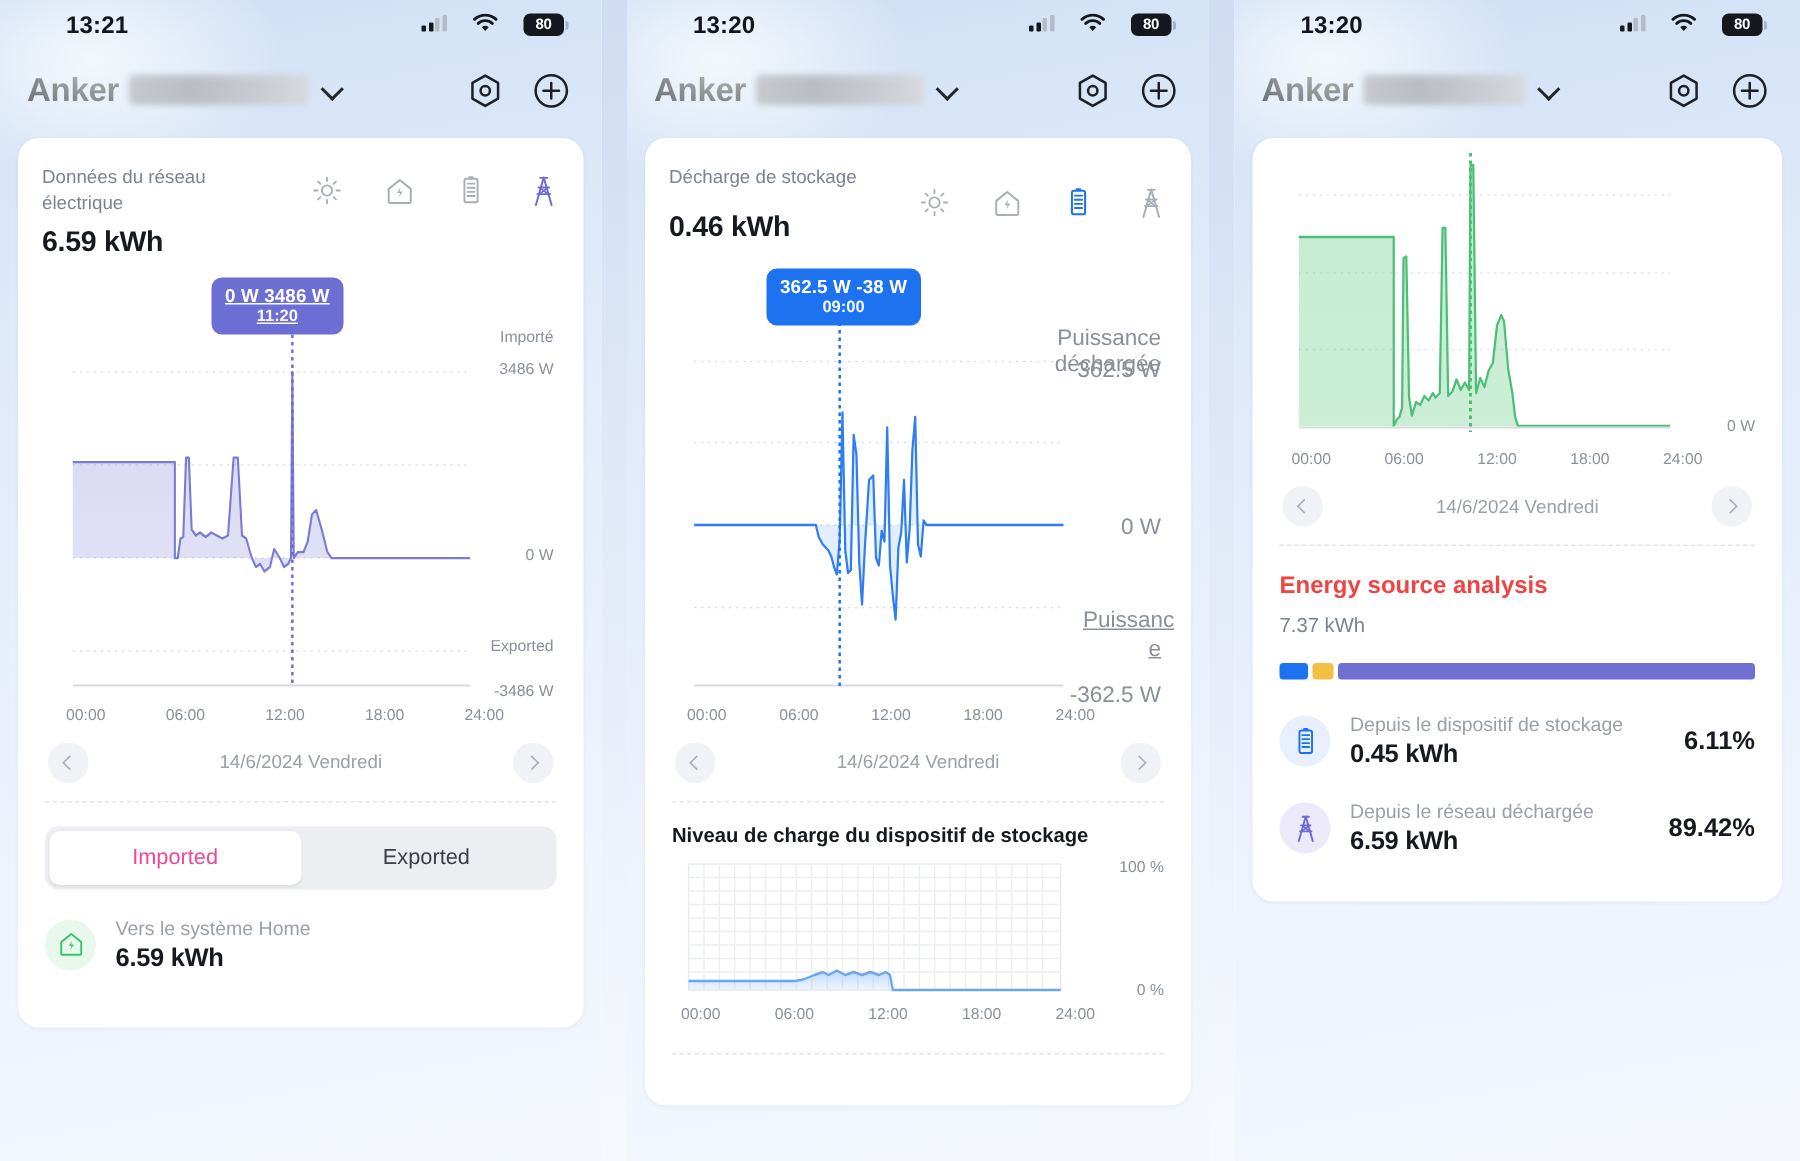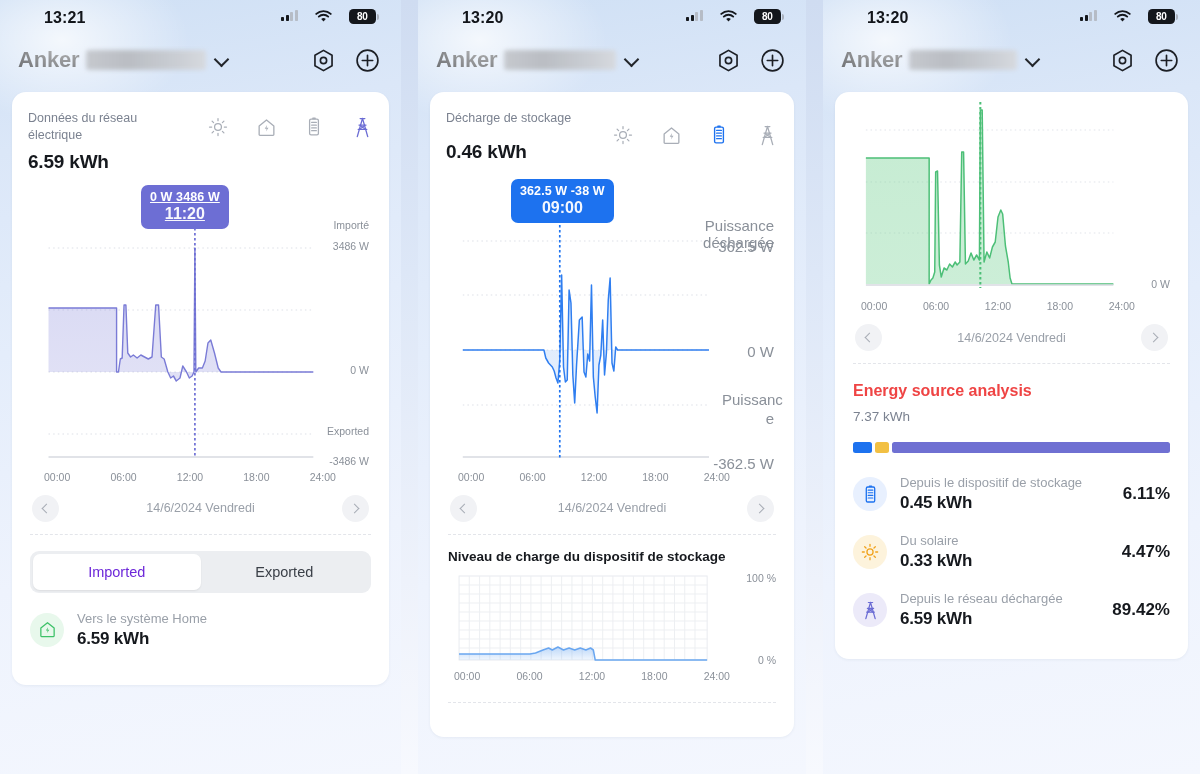--- a/index.html
+++ b/index.html
@@ -96,21 +96,21 @@
   .chart-wrap{ position:relative; margin-top:12px; }
   .chart-svg{ display:block; width:100%; }
   .axis-row{ display:flex; justify-content:space-between; font-size:10.5px; color:#8a9099; margin-top:2px; }
 
   
   .bubble{
     position:absolute; border-radius:7px; color:#fff; text-align:center;
     padding:5px 9px 6px 9px; z-index:4; white-space:nowrap;
   }
   .bubble .l1{ font-size:12.5px; font-weight:bold; letter-spacing:.1px; }
-  .bubble .l2{ font-size:16px; font-weight:bold; margin-top:1px; opacity:.95;}
+  .bubble .l2{ font-size:11px; font-weight:bold; margin-top:1px; opacity:.95;}
   .bubble.purple{ background:#6d6ed4; }
   .bubble.blue{ background:#1d72ef; }
 
   
   .datenav{
     display:flex; align-items:center; justify-content:space-between;
     padding: 10px 4px 12px 4px;
   }
   .navbtn{
     width:27px;height:27px;border-radius:50%; background:#f1f2f5;
@@ -119,21 +119,21 @@
   .navbtn .a{ width:7px;height:7px;border-top:1.8px solid #a7acb5;border-right:1.8px solid #a7acb5; }
   .navbtn.prev .a{ transform: rotate(-135deg); margin-left:2px;}
   .navbtn.next .a{ transform: rotate(45deg); margin-right:2px;}
   .datetext{ font-size:12.5px; color:#9aa0a9; }
 
   .divider{ border-top:1px dashed #e3e5ea; margin: 0 2px; }
 
   
   .segwrap{ margin: 16px 2px 0 2px; background:#eceef1; border-radius:9px; padding:3px; display:flex; }
   .seg{ flex:1; text-align:center; padding:10px 0; font-size:14.5px; color:#3a3f47; border-radius:7px; font-weight:normal;}
-  .seg.active{ background:#fff; color:#6d28d9; box-shadow:0 1px 2px rgba(0,0,0,.07); }
+  .seg.active{ background:#fff; color:#ec4899; box-shadow:0 1px 2px rgba(0,0,0,.07); }
 
   
   .row{ display:flex; align-items:center; gap:13px; padding: 18px 2px 8px 2px; }
   .rnd{ width:34px;height:34px;border-radius:50%; display:flex;align-items:center;justify-content:center; flex:0 0 34px;}
   .rnd.green{ background:#e8f8ec; }
   .rnd.blue{ background:#e8f0fe; }
   .rnd.amber{ background:#fdf3dc; }
   .rnd.purple{ background:#eceaf9; }
   .rowtxt .lbl{ font-size:13px; color:#9aa0a9; }
   .rowtxt .val{ font-size:17px; font-weight:bold; color:#16191e; margin-top:3px; letter-spacing:-.2px;}
@@ -431,21 +431,21 @@
           <path d="M18 175 L105 175 L107 183 L110 188 L112 190 L114 192 L116 196 L118 203 L120 208 L122 185 L124 100 L126 192 L128 207 L130 205 L132 115 L134 128 L136 200 L138 228 L140 190 L143 145 L146 142 L148 197 L150 202 L152 179 L154 186 L156 110 L158 202 L160 222 L162 238 L164 190 L166 180 L168 145 L170 200 L172 178 L174 125 L176 103 L178 188 L180 196 L182 172 L184 175 L282 175 Z" fill="url(#bfill)" stroke="none"></path>
           <path d="M18 175 L105 175 L107 183 L110 188 L112 190 L114 192 L116 196 L118 203 L120 208 L122 185 L124 100 L126 192 L128 207 L130 205 L132 115 L134 128 L136 200 L138 228 L140 190 L143 145 L146 142 L148 197 L150 202 L152 179 L154 186 L156 110 L158 202 L160 222 L162 238 L164 190 L166 180 L168 145 L170 200 L172 178 L174 125 L176 103 L178 188 L180 196 L182 172 L184 175 L282 175" fill="none" stroke="#2f7ef0" stroke-width="1.6" stroke-linejoin="round"></path>
           <line x1="18" y1="282" x2="282" y2="282" stroke="#d7dae1" stroke-width="1.4"></line>
           <line x1="122" y1="10" x2="122" y2="284" stroke="#1d72ef" stroke-width="1.8" stroke-dasharray="2.4 2.6"></line>
         </svg>
 
         <div style="position:absolute; right:0; top:0; width:86px; height:290px; font-size:15px; color:#8a9099; text-align:right;">
           <div style="position:absolute; top:42px; right:4px; width:84px;">Puissance déchargée</div>
           <div style="position:absolute; top:63px; right:4px;">362.5 W</div>
           <div style="position:absolute; top:168px; right:4px;">0 W</div>
-          <div style="position:absolute; top:216px; right:4px; width:52px; line-height:1.25;">Puissanc e</div>
+          <div style="position:absolute; top:230px; right:4px; width:52px; line-height:1.25;text-decoration:underline;">Puissanc e</div>
           <div style="position:absolute; top:280px; right:4px;">-362.5 W</div>
         </div>
 
         <div class="axis-row" style="position:absolute; bottom:2px; left:12px; width:272px;">
           <span>00:00</span>
           <span>06:00</span>
           <span>12:00</span>
           <span>18:00</span>
           <span>24:00</span>
         </div>
@@ -638,35 +638,20 @@
               </g>
             </svg>
         </span>
         <span class="rowtxt">
           <span class="lbl" style="display:block">Depuis le dispositif de stockage</span>
           <span class="val" style="display:block">0.45 kWh</span>
         </span>
         <span class="pct">6.11%</span>
       </div>
 
-      <div class="row" style="padding-top:14px; padding-bottom:6px;">
-        <span class="rnd amber">
-          <svg width="18" height="18" viewBox="0 0 24 24">
-              <circle cx="12" cy="12" r="4.1" fill="none" stroke="#f0a21c" stroke-width="1.7"></circle>
-              <g stroke="#f0a21c" stroke-width="1.7" stroke-linecap="round">
-                <path d="M12 1.8v2.6M12 19.6v2.6M1.8 12h2.6M19.6 12h2.6M4.9 4.9l1.8 1.8M17.3 17.3l1.8 1.8M19.1 4.9l-1.8 1.8M6.7 17.3l-1.8 1.8"></path>
-              </g>
-            </svg>
-        </span>
-        <span class="rowtxt">
-          <span class="lbl" style="display:block">Du solaire</span>
-          <span class="val" style="display:block">0.33 kWh</span>
-        </span>
-        <span class="pct">4.47%</span>
-      </div>
 
       <div class="row" style="padding-top:14px; padding-bottom:10px;">
         <span class="rnd purple">
           <svg width="17" height="21" viewBox="0 0 20 24">
               <path d="M10 2.4 4.5 21.6M10 2.4l5.5 19.2" fill="none" stroke="#6b6cd4" stroke-width="1.5" stroke-linecap="round"></path>
               <path d="M6.3 9.4h7.4M5.5 14h9" stroke="#6b6cd4" stroke-width="1.4" stroke-linecap="round"></path>
               <path d="M7.2 9.4 13 14M12.8 9.4 7 14" stroke="#6b6cd4" stroke-width="1.3"></path>
               <path d="M7.5 2.6h5" stroke="#6b6cd4" stroke-width="1.4" stroke-linecap="round"></path>
             </svg>
         </span>

